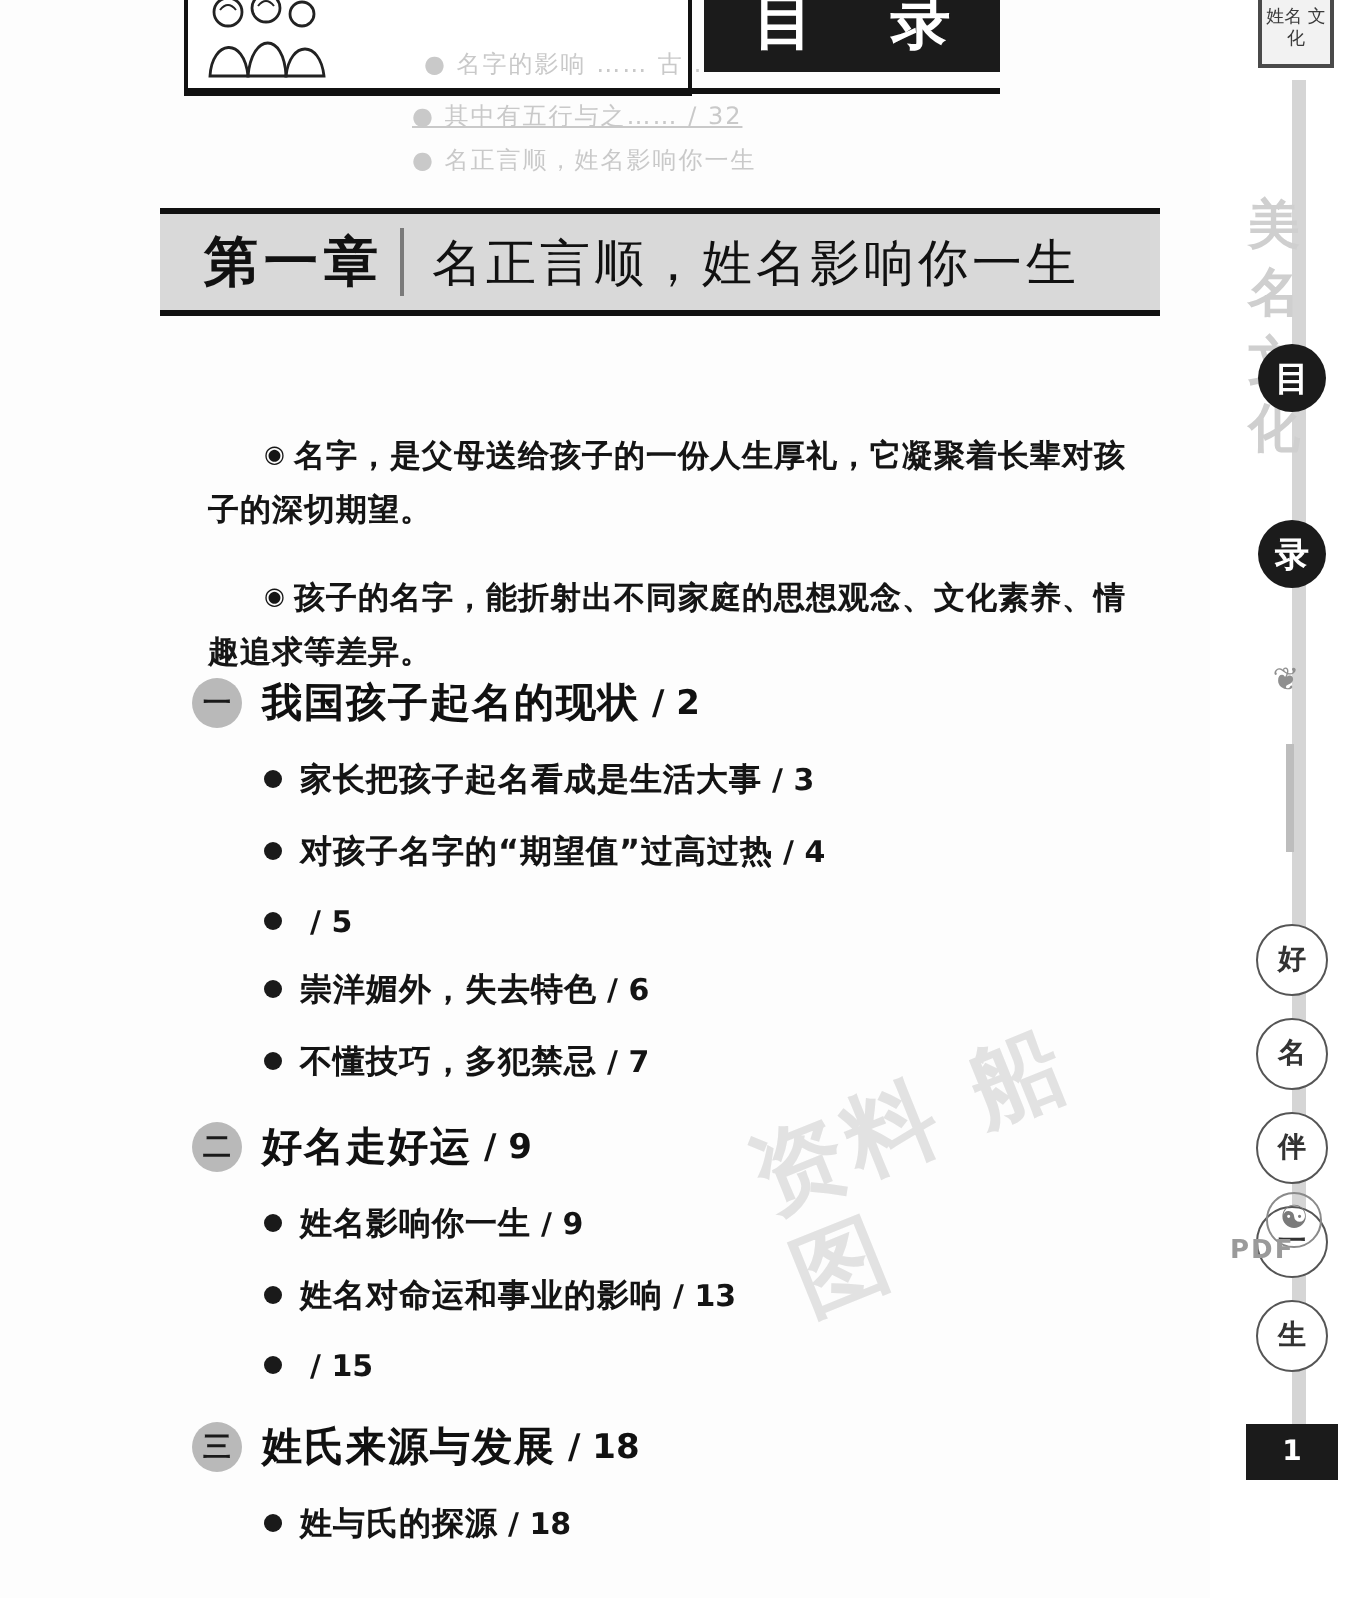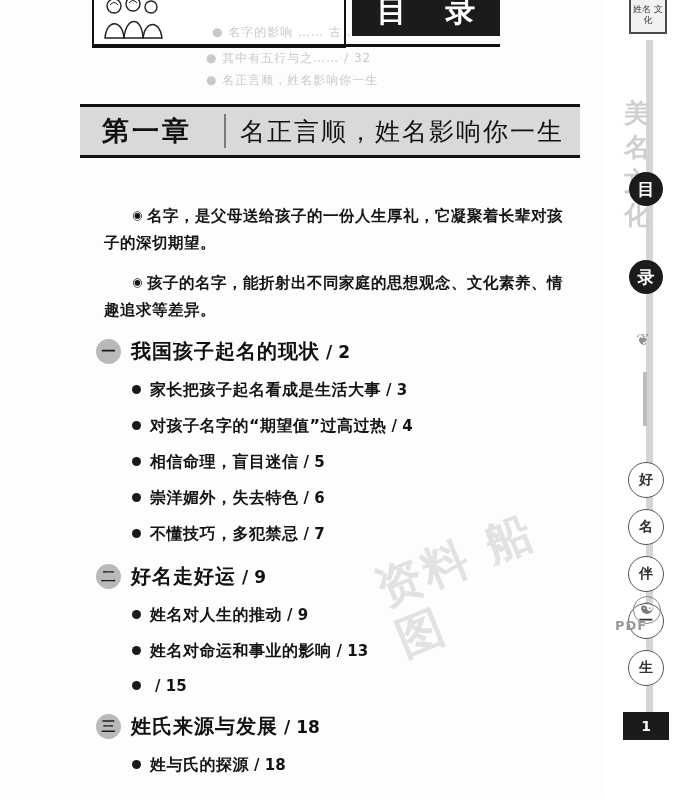--- a/index.html
+++ b/index.html
@@ -75,42 +75,42 @@
     background: #111;
   }
   .ghost-line {
     position: absolute;
     color: #c9c9c9;
     font-size: 12px;
     letter-spacing: 1px;
     white-space: nowrap;
   }
   .ghost-1 { left: 212px; top: 24px; }
-  .ghost-2 { left: 206px; top: 50px; }
+  .ghost-2 { left: 206px; top: 50px; text-decoration: underline; }
   .ghost-3 { left: 206px; top: 72px; }
 
   
   .chapter-banner {
     position: absolute;
     left: 80px;
     top: 104px;
     width: 500px;
     height: 48px;
     background: #d9d9d9;
     border-top: 3px solid #111;
     border-bottom: 3px solid #111;
     display: flex;
     align-items: center;
   }
   .chapter-no {
     font-size: 27px;
     font-weight: bold;
     letter-spacing: 3px;
     padding-left: 22px;
-    padding-right: 32px;
+    padding-right: 8px;
     color: #111;
   }
   .chapter-divider {
     width: 2px;
     height: 34px;
     background: #7a7a7a;
     margin-right: 14px;
   }
   .chapter-title {
     font-size: 25px;
@@ -120,21 +120,21 @@
   }
 
   
   .intro {
     position: absolute;
     left: 104px;
     top: 198px;
     width: 460px;
   }
   .intro p {
-    margin: 4px 0 12px 0;
+    margin: 16px 0 12px 0;
     font-size: 15.5px;
     line-height: 27px;
     letter-spacing: 0.5px;
     text-indent: 28px;
     font-weight: bold;
     color: #151515;
   }
   .intro p .bullet-dot {
     font-size: 12px;
     vertical-align: 2px;
@@ -417,21 +417,20 @@
         <span class="item-text">家长把孩子起名看成是生活大事</span>
         <span class="item-page">/ 3</span>
       </div>
       <div class="toc-item">
         <span class="item-dot"></span>
         <span class="item-text">对孩子名字的“期望值”过高过热</span>
         <span class="item-page">/ 4</span>
       </div>
       <div class="toc-item">
         <span class="item-dot"></span>
-        <span class="item-text">相信命理，盲目迷信</span>
         <span class="item-page">/ 5</span>
       </div>
       <div class="toc-item">
         <span class="item-dot"></span>
         <span class="item-text">崇洋媚外，失去特色</span>
         <span class="item-page">/ 6</span>
       </div>
       <div class="toc-item">
         <span class="item-dot"></span>
         <span class="item-text">不懂技巧，多犯禁忌</span>
@@ -440,21 +439,21 @@
     </div>
 
     <div class="toc-section">
       <div class="toc-head">
         <span class="num-circle">二</span>
         <span class="toc-head-text">好名走好运</span>
         <span class="toc-head-page">/ 9</span>
       </div>
       <div class="toc-item">
         <span class="item-dot"></span>
-        <span class="item-text">姓名对人生的推动</span>
+        <span class="item-text">姓名影响你一生</span>
         <span class="item-page">/ 9</span>
       </div>
       <div class="toc-item">
         <span class="item-dot"></span>
         <span class="item-text">姓名对命运和事业的影响</span>
         <span class="item-page">/ 13</span>
       </div>
       <div class="toc-item">
         <span class="item-dot"></span>
         <span class="item-page">/ 15</span>

